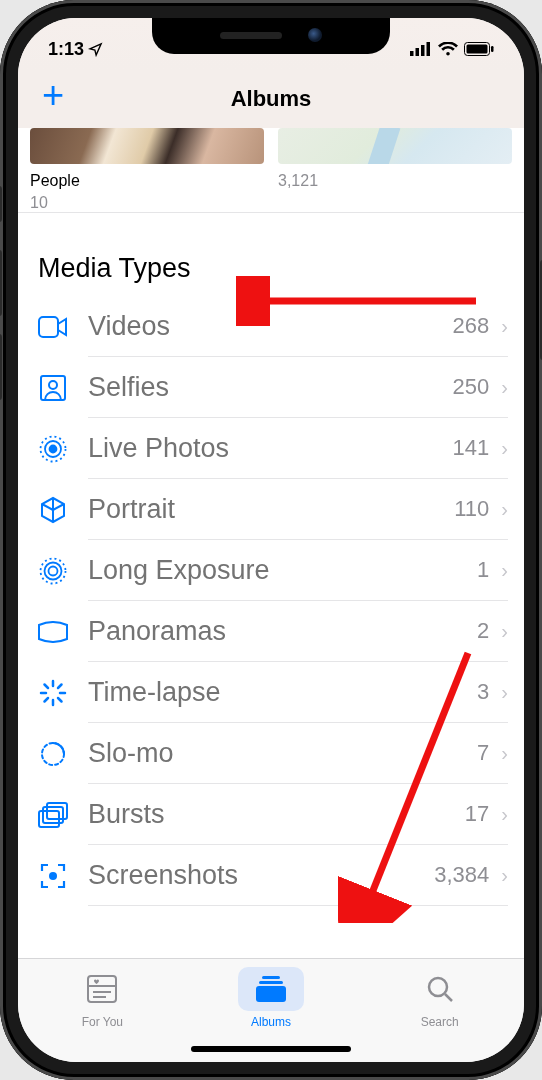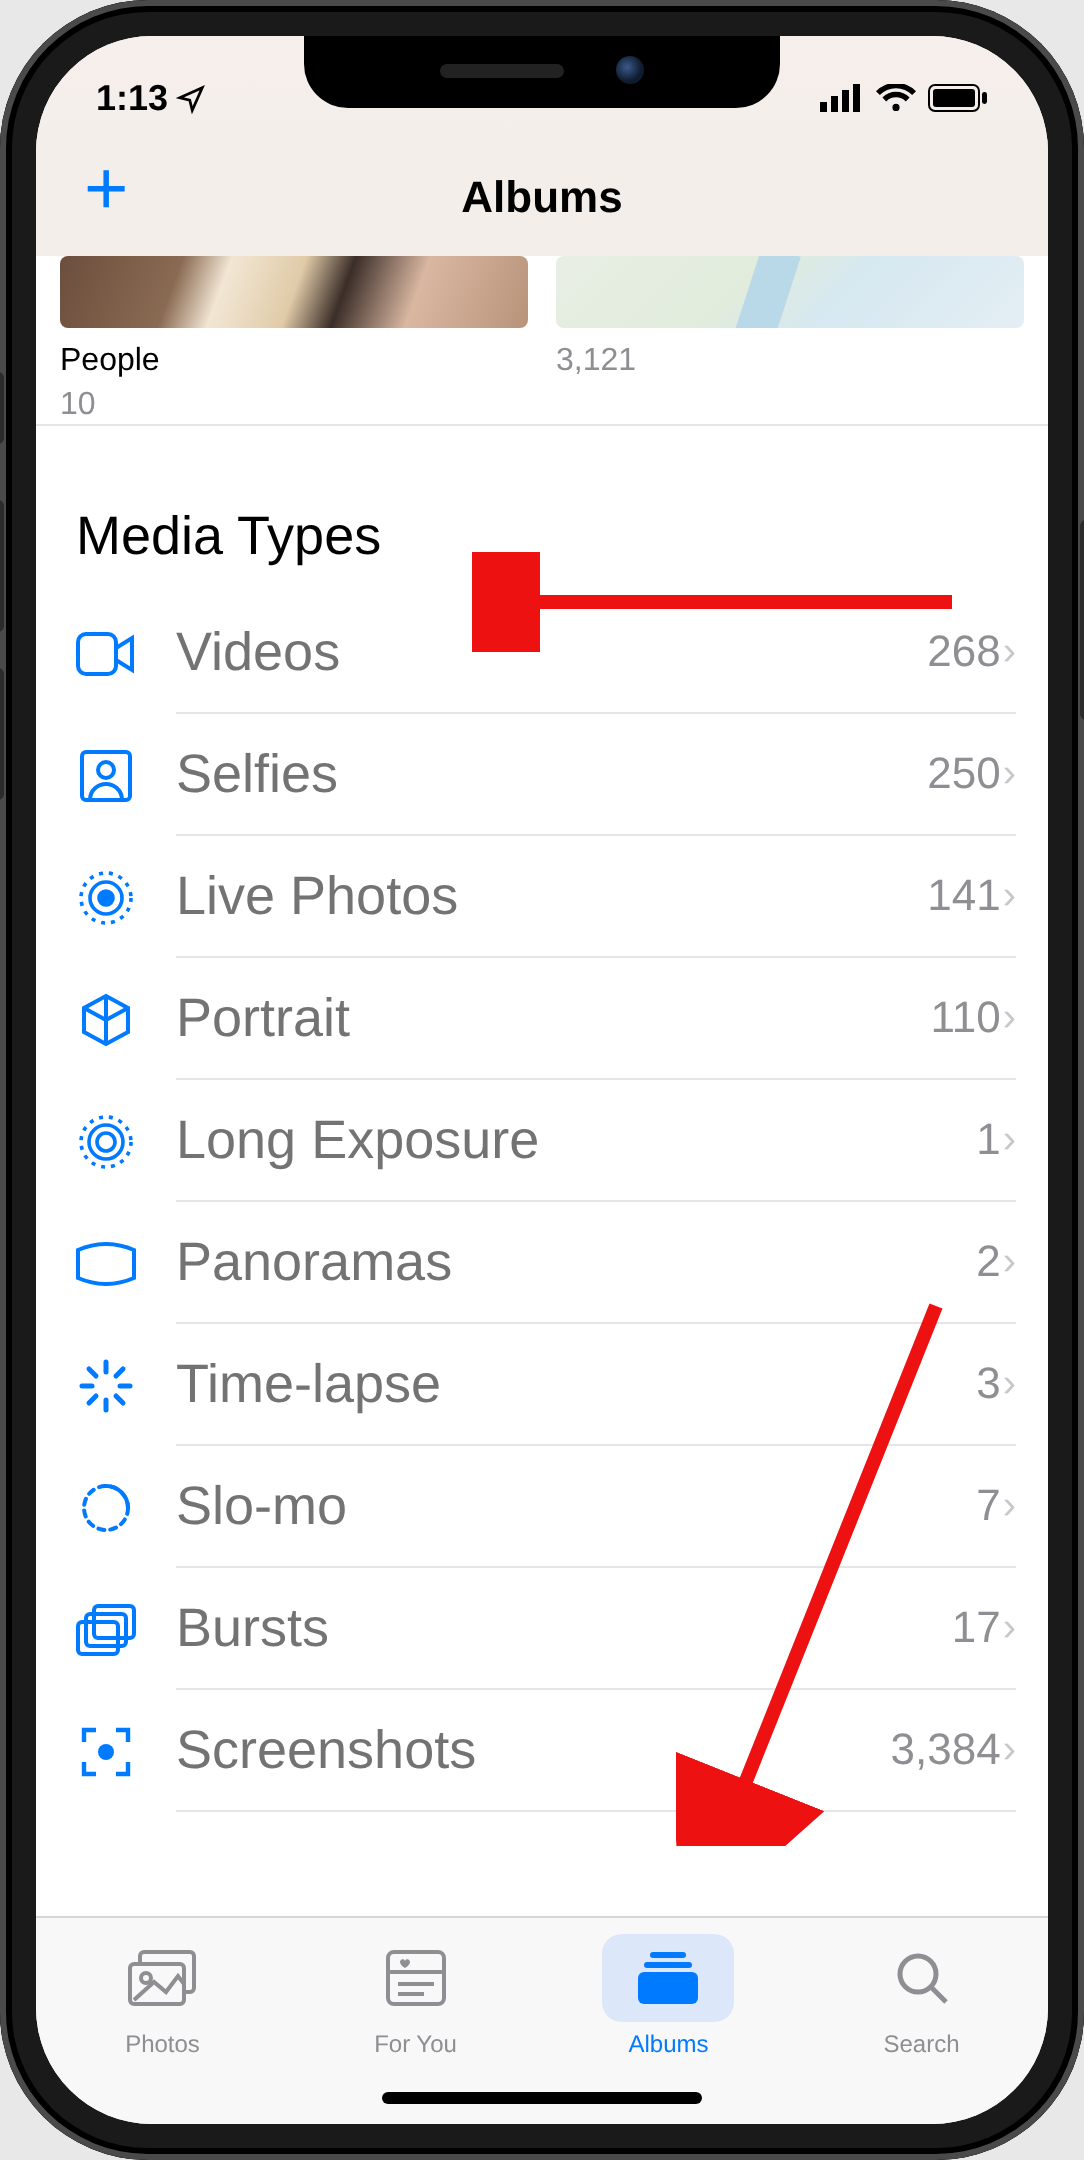--- a/index.html
+++ b/index.html
@@ -66,21 +66,21 @@
     border-top:1px solid #e5e5e7;
   }
   .list { }
   .row {
     display:flex; align-items:center; height:61px; gap:18px;
     padding: 0 16px 0 18px;
   }
   .row .icon { width:34px; display:flex; align-items:center; justify-content:center; color:#007aff; }
   .row .main { flex:1; display:flex; align-items:center; justify-content:space-between; height:100%; border-bottom:1px solid #e5e5e7; }
   .row .label { font-size:27px; color:#737373; }
-  .row .right { display:flex; align-items:center; gap:1px; }
+  .row .right { display:flex; align-items:center; gap:12px; }
   .row .count { font-size:22px; color:#8e8e93; }
   .row .chev { color:#c7c7cc; font-size:20px; }
   .tabbar {
     position:absolute; bottom:0; left:0; right:0; height:104px;
     background: rgba(248,248,248,0.94);
     border-top:1px solid #d6d6d8;
     display:flex; align-items:flex-start; padding-top:8px;
   }
   .tab { flex:1; display:flex; flex-direction:column; align-items:center; gap:4px; color:#8e8e93; font-size:12px; }
   .tab.active { color:#007aff; }
@@ -340,31 +340,20 @@
           <marker id="ah2" markerWidth="12" markerHeight="12" refX="2" refY="6" orient="auto">
             <path d="M0 0 L12 6 L0 12 Z" fill="#e11"></path>
           </marker>
         </defs>
       <line x1="130" y1="10" x2="30" y2="260" stroke="#e11" stroke-width="7" marker-end="url(#ah2)"></line>
     </svg>
 
     <div class="tabbar">
       <div class="tab">
         <div class="tabbox">
-            <svg width="36" height="30" viewBox="0 0 36 30" fill="none" stroke="#8e8e93" stroke-width="2">
-              <rect x="7" y="2" width="27" height="20" rx="2"></rect>
-              <rect x="2" y="8" width="27" height="20" rx="2" fill="#f8f8f8"></rect>
-              <circle cx="10" cy="15" r="2.5"></circle>
-              <path d="M4 26 L14 17 L20 22 L26 14 L29 18"></path>
-            </svg>
-          </div>
-        <span>Photos</span>
-      </div>
-      <div class="tab">
-        <div class="tabbox">
             <svg width="32" height="30" viewBox="0 0 32 30" fill="none" stroke="#8e8e93" stroke-width="2">
               <rect x="2" y="2" width="28" height="26" rx="3"></rect>
               <line x1="2" y1="12" x2="30" y2="12"></line>
               <path d="M8 7 c0-1.5 2-2 2.5-.5 c.5-1.5 2.5-1 2.5.5 c0 1.5-2.5 3-2.5 3 s-2.5-1.5-2.5-3z" fill="#8e8e93" stroke="none"></path>
               <line x1="7" y1="18" x2="25" y2="18"></line>
               <line x1="7" y1="23" x2="20" y2="23"></line>
             </svg>
           </div>
         <span>For You</span>
       </div>

